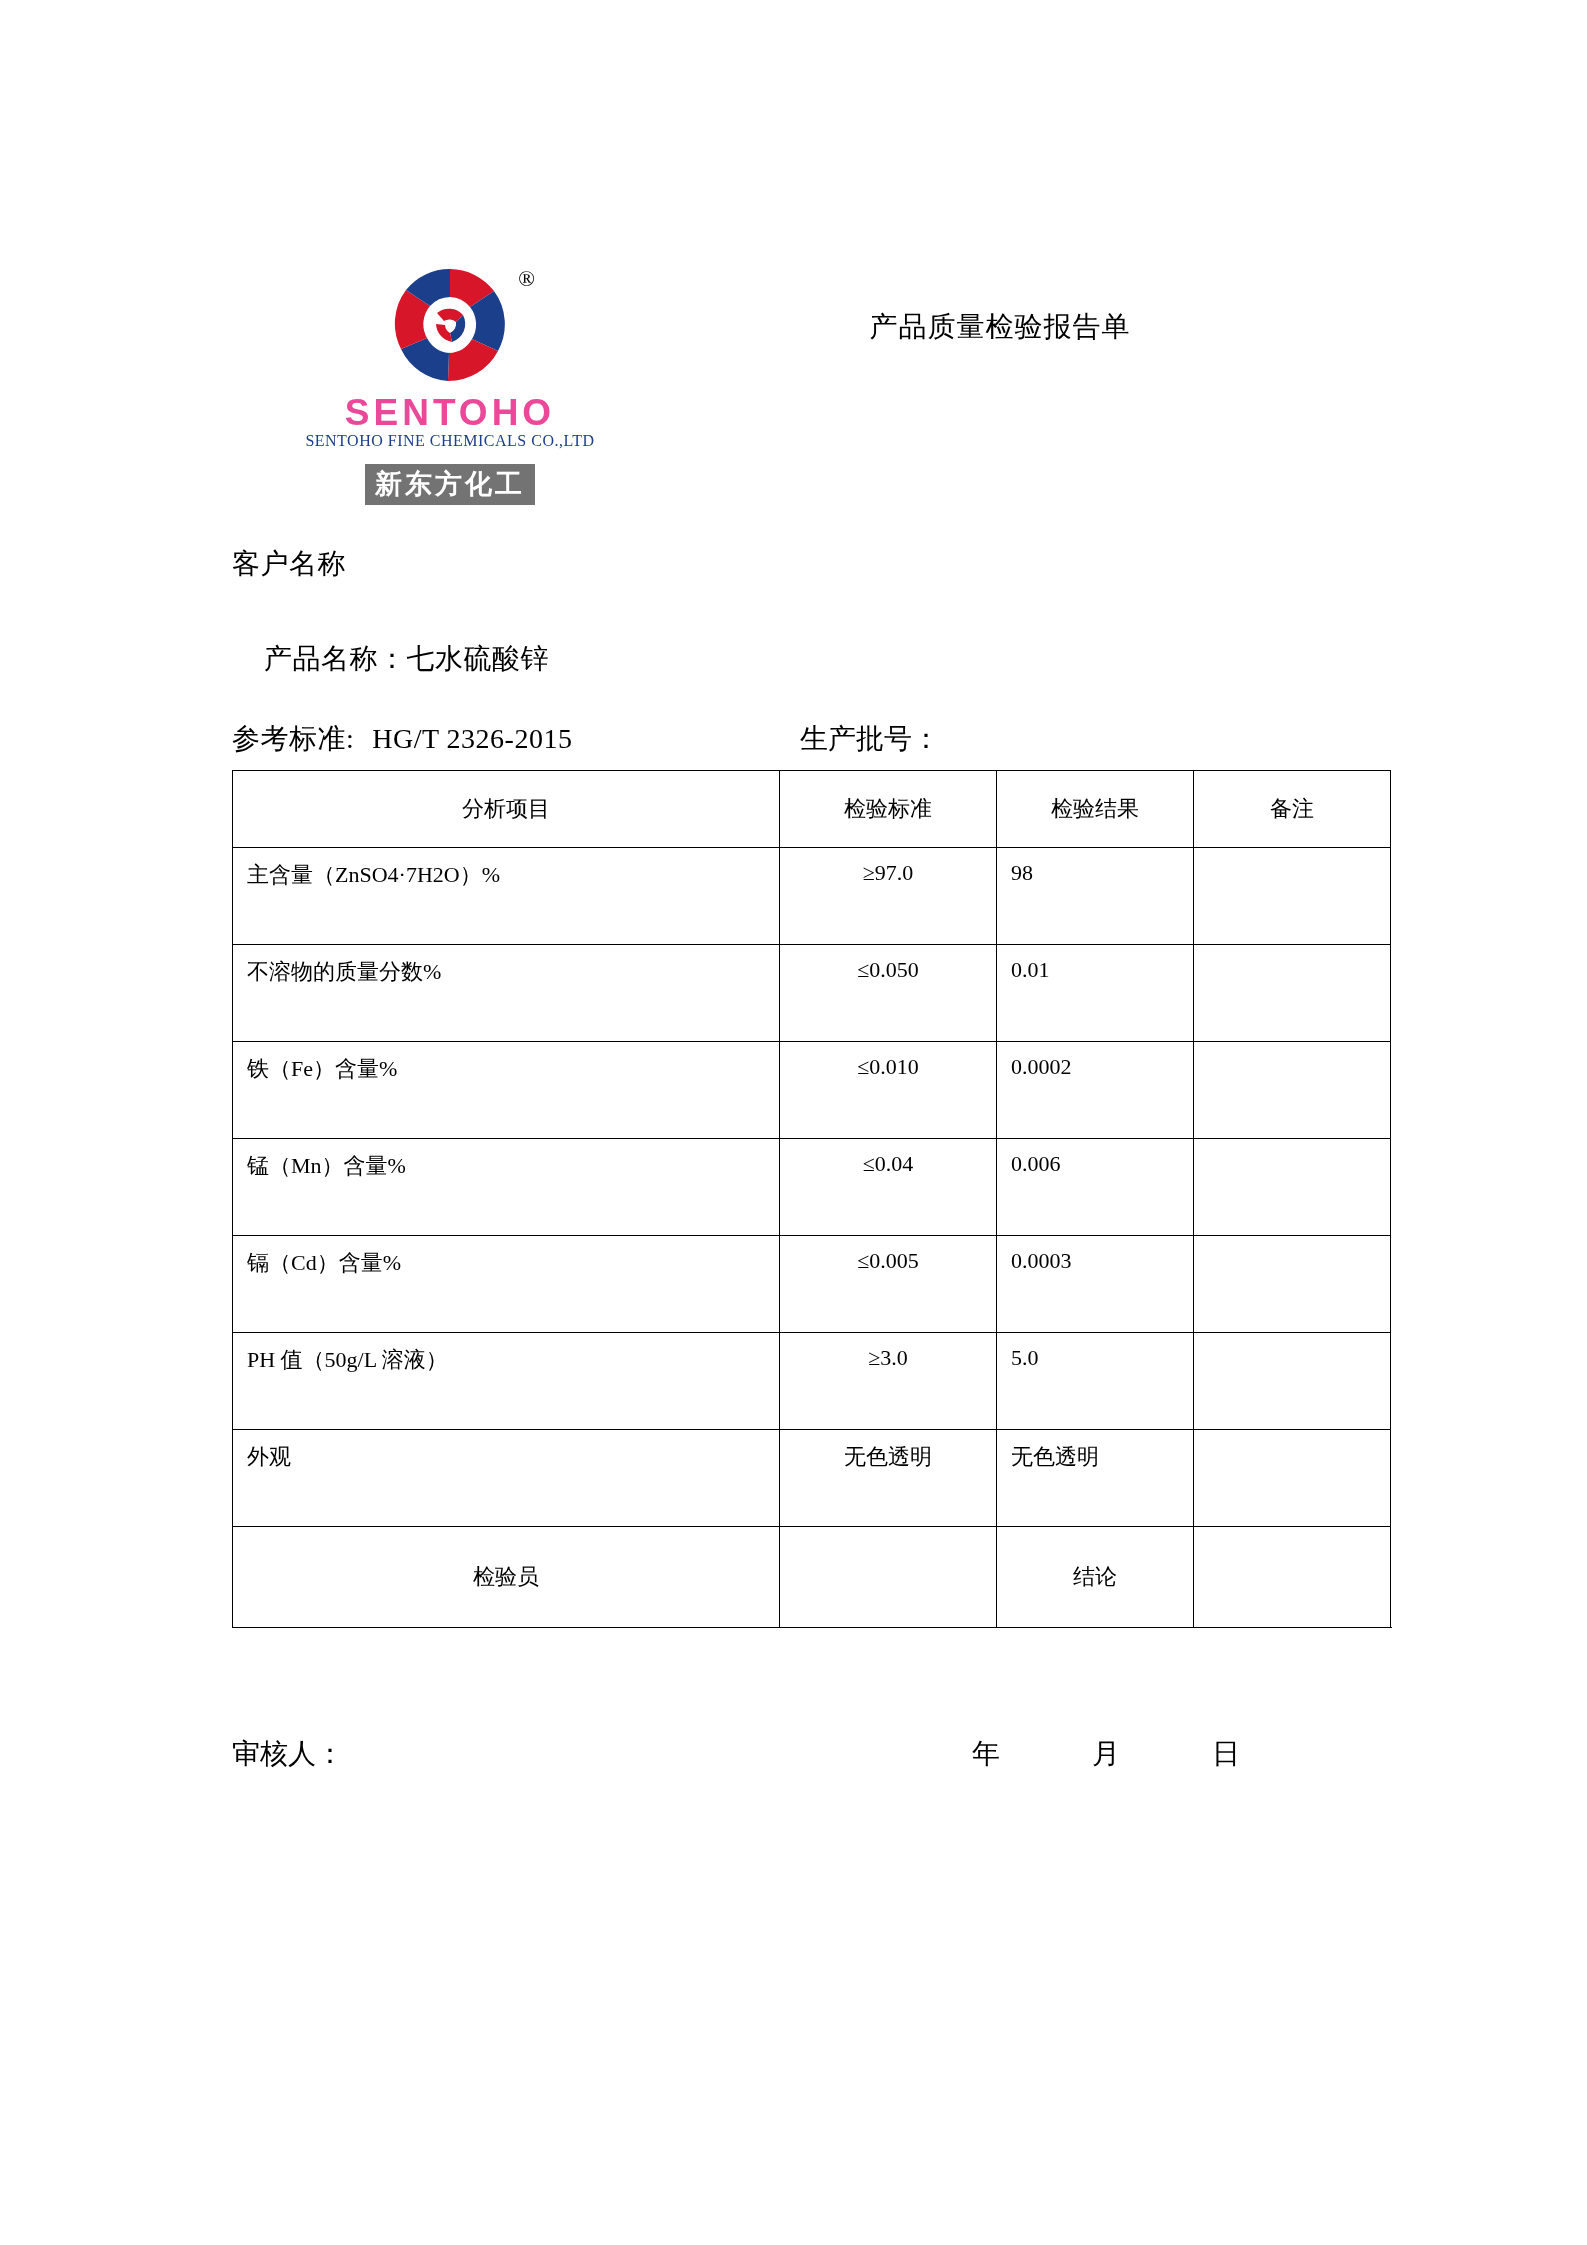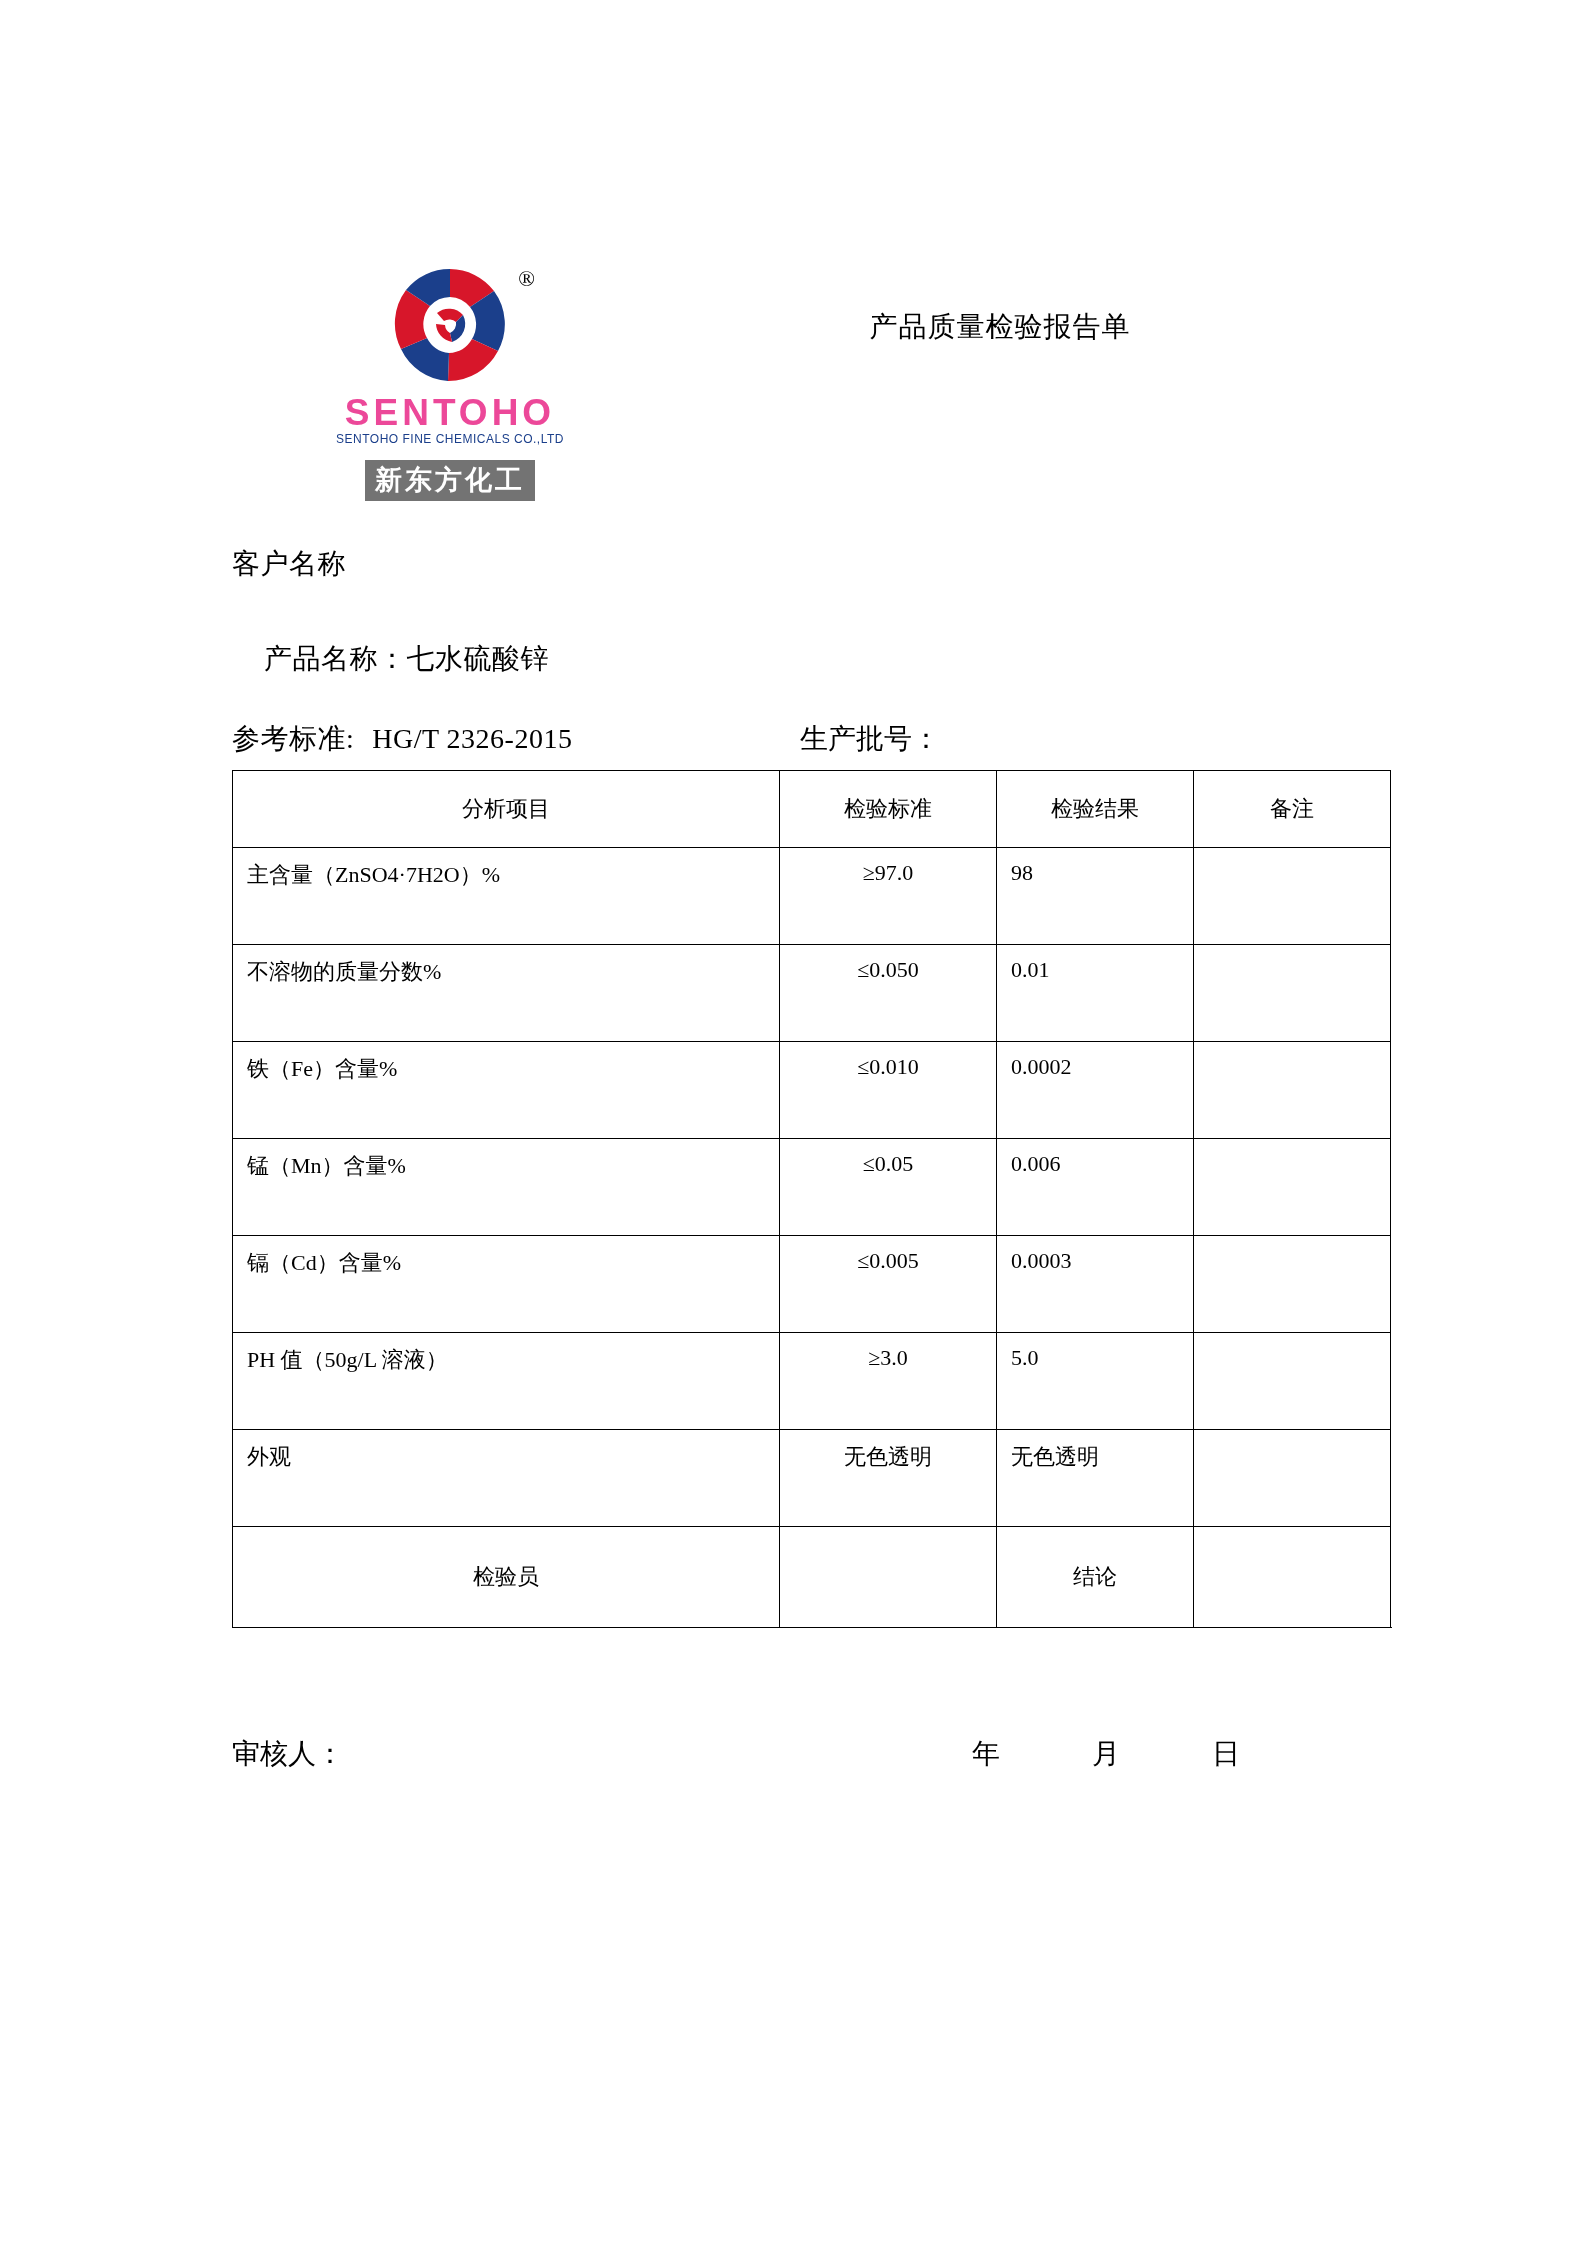--- a/index.html
+++ b/index.html
@@ -51,22 +51,22 @@
   }
   .logo-word {
     margin-top: 4px;
     font-family: "Liberation Sans", sans-serif;
     font-weight: bold;
     font-size: 37px;
     letter-spacing: 4px;
     color: #ec4899;
   }
   .logo-sub {
-    font-family: Liberation Sans, sans-serif;
-    font-size: 12px;
+    font-family: Liberation Serif, serif;
+    font-size: 16px;
     letter-spacing: 0.5px;
     color: #1b3f8b;
     margin-top: -2px;
   }
   .logo-cn {
     margin-top: 14px;
     background: #737373;
     color: #ffffff;
     display: inline-block;
     padding: 2px 10px 3px 10px;
@@ -232,21 +232,21 @@
       <td class="c-note"></td>
     </tr>
     <tr class="datarow">
       <td class="c-item">铁（Fe）含量%</td>
       <td class="c-std std-cell">≤0.010</td>
       <td class="c-res">0.0002</td>
       <td class="c-note"></td>
     </tr>
     <tr class="datarow">
       <td class="c-item">锰（Mn）含量%</td>
-      <td class="c-std std-cell">≤0.05</td>
+      <td class="c-std std-cell">≤0.04</td>
       <td class="c-res">0.006</td>
       <td class="c-note"></td>
     </tr>
     <tr class="datarow">
       <td class="c-item">镉（Cd）含量%</td>
       <td class="c-std std-cell">≤0.005</td>
       <td class="c-res">0.0003</td>
       <td class="c-note"></td>
     </tr>
     <tr class="datarow">

